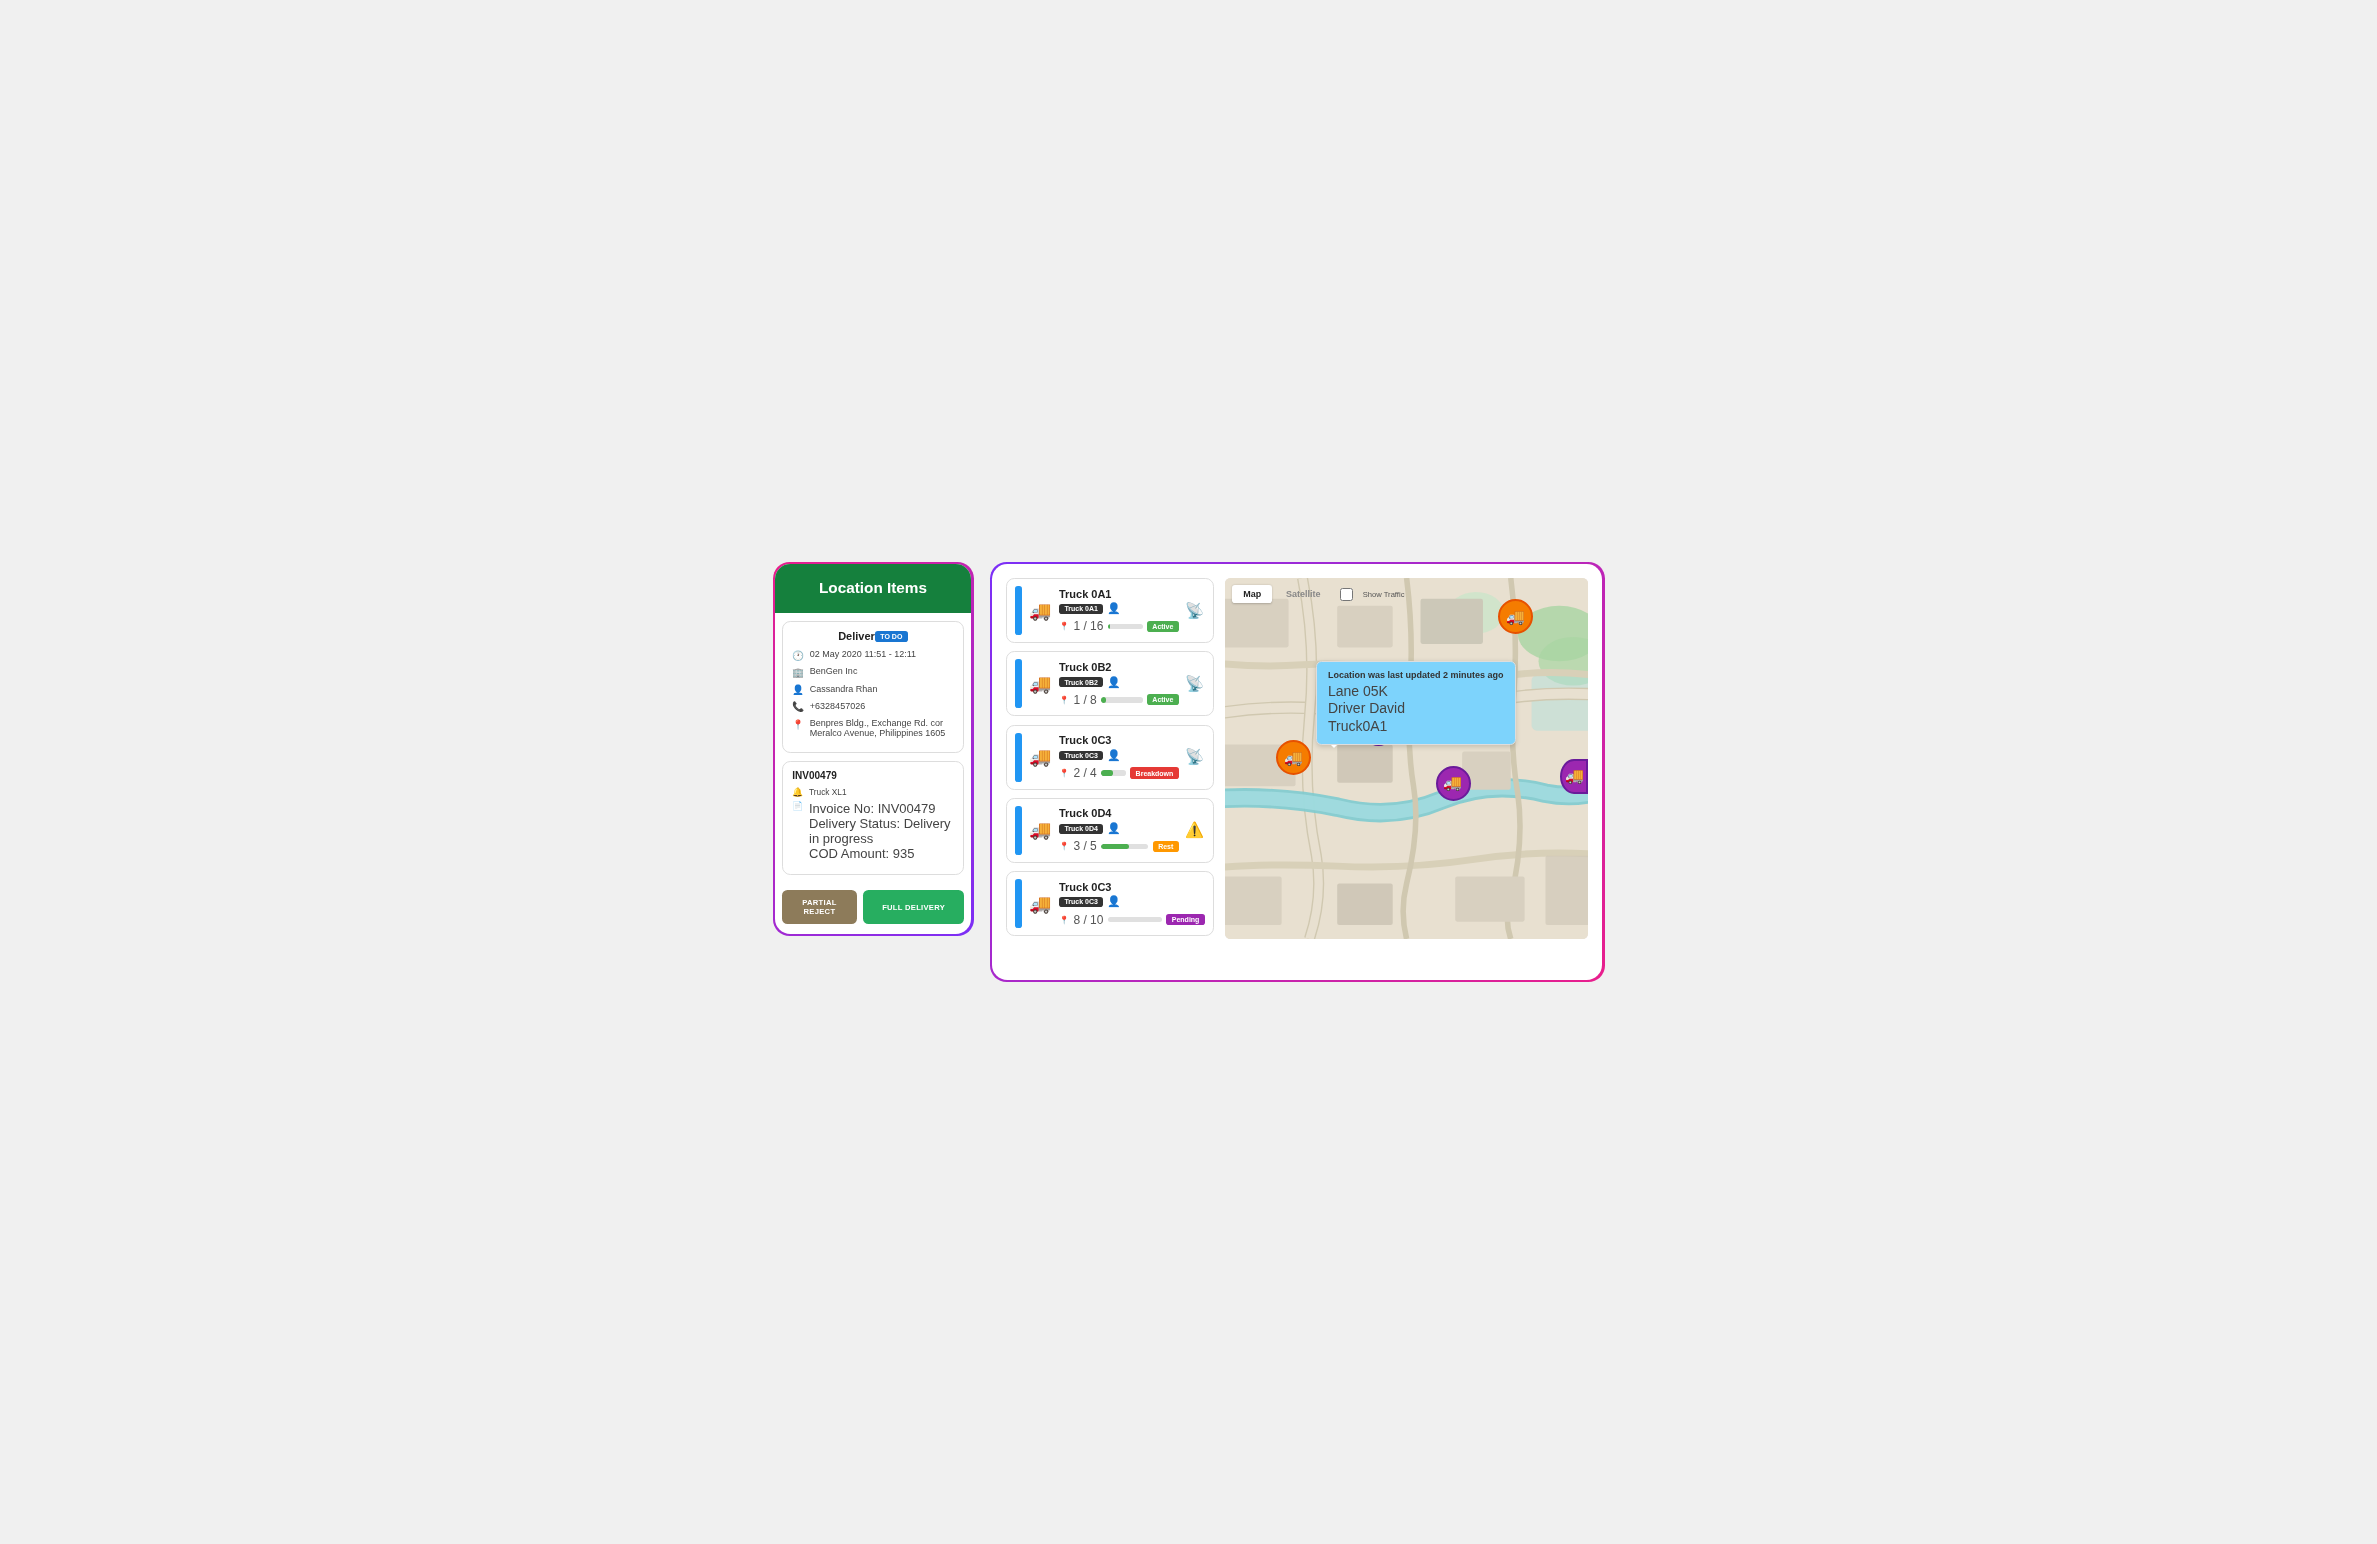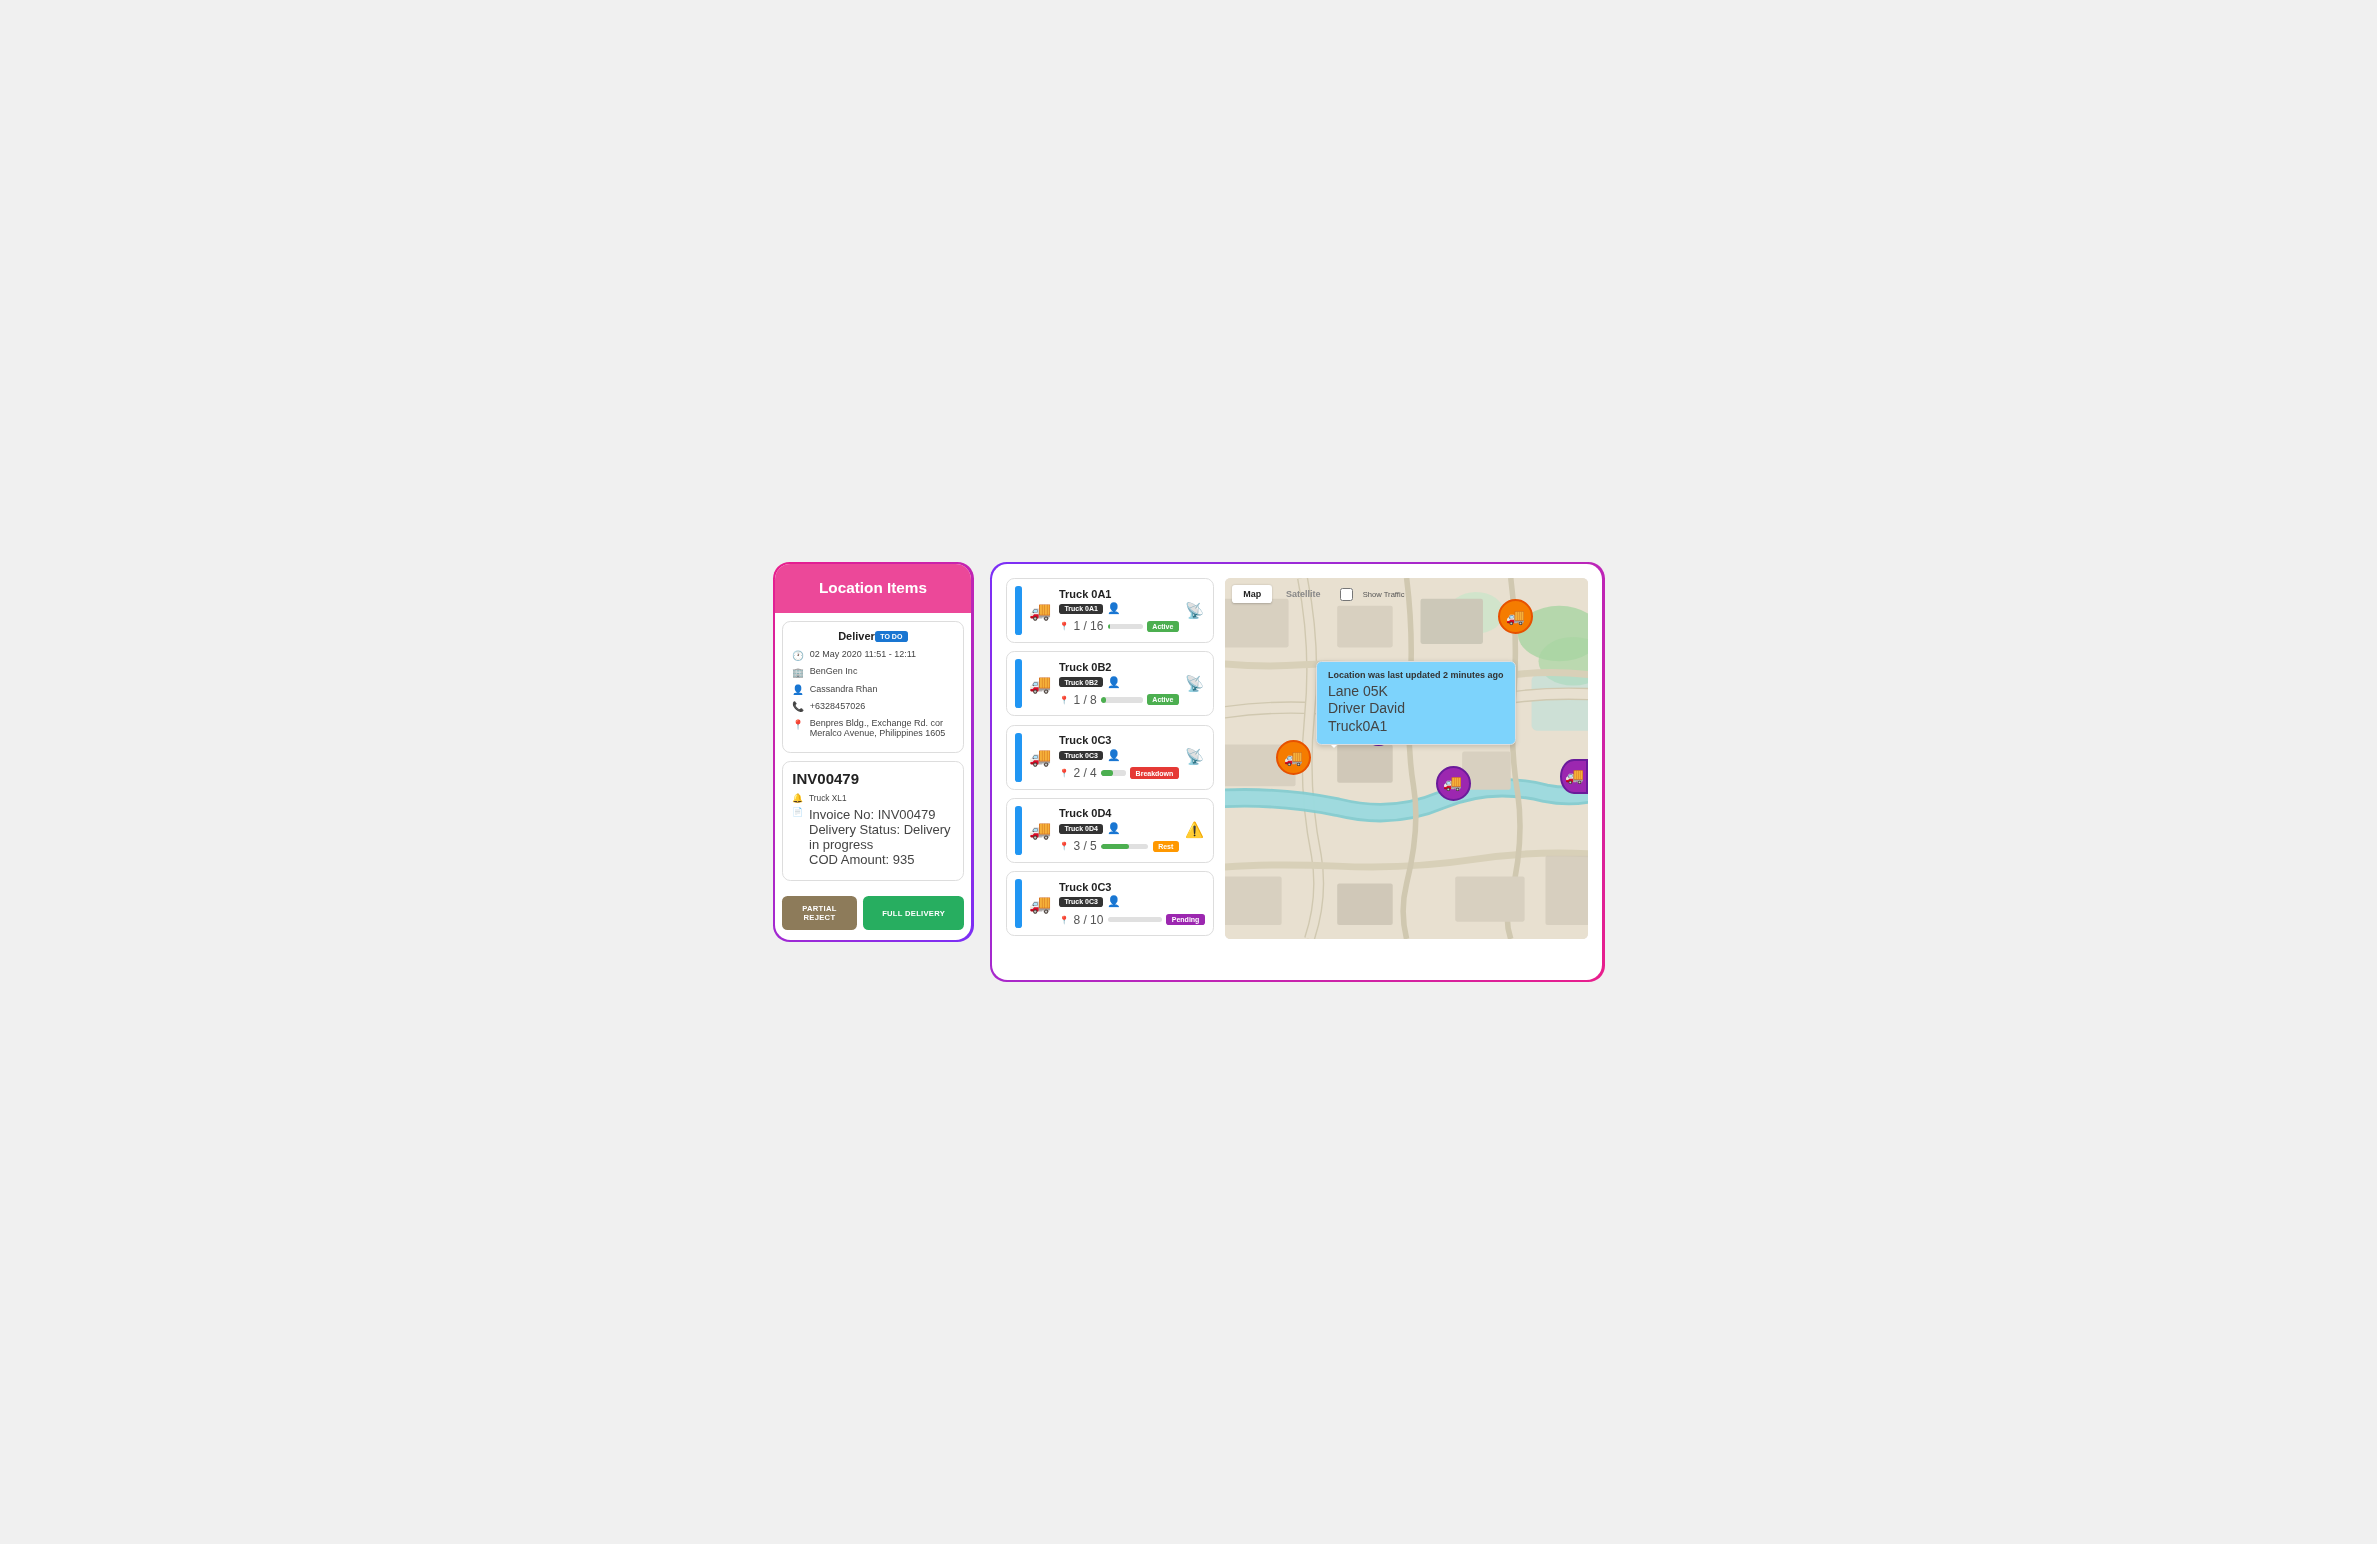--- a/index.html
+++ b/index.html
@@ -26,21 +26,21 @@
     }
     .left-panel-wrapper {
       width: 201px;
       border-radius: 16.6px;
       padding: 2.1px;
       background: linear-gradient(135deg, #e91e8c, #7b2ff7);
       flex-shrink: 0;
     }
 
     .location-items-header {
-      background: #ec4899;
+      background: #15803d;
       padding: 15.3px 14px;
       text-align: center;
     }
     .location-items-header h2 {
       color: white;
       font-size: 15.3px;
       font-weight: 700;
     }
 
     .deliver-section {
@@ -84,21 +84,21 @@
     }
 
     .invoice-section {
       border: 1px solid #ddd;
       border-radius: 8.3px;
       margin: 0 7px 8.3px 7px;
       padding: 8.3px 9.7px;
     }
     .invoice-id {
       font-weight: 700;
-      font-size: 15px;
+      font-size: 10px;
       color: #222;
       margin-bottom: 5.5px;
     }
     .invoice-row {
       display: flex;
       align-items: flex-start;
       gap: 5.5px;
       margin-bottom: 4.2px;
       font-size: 8.3px;
       color: #444;

